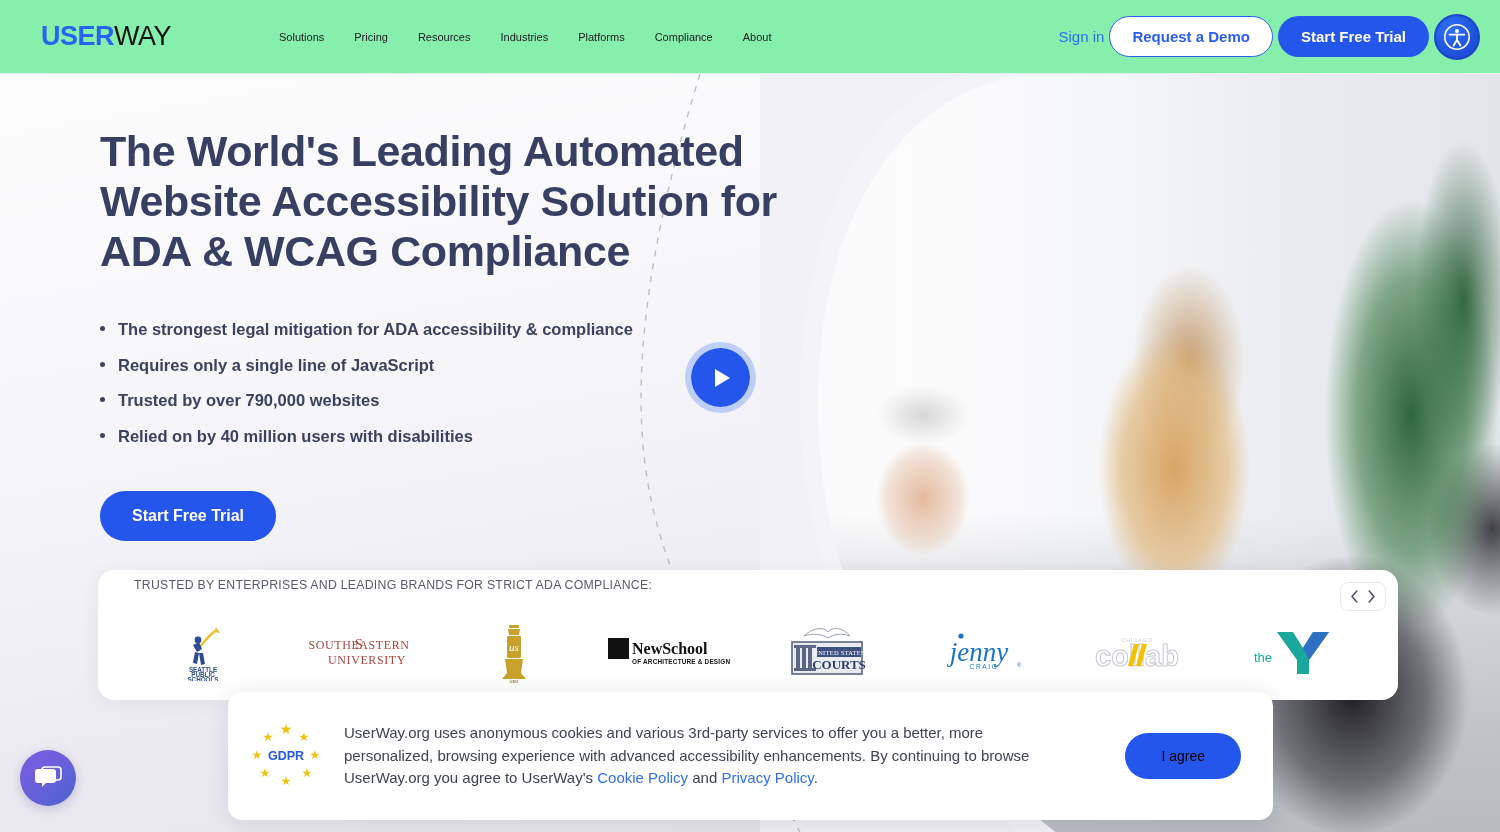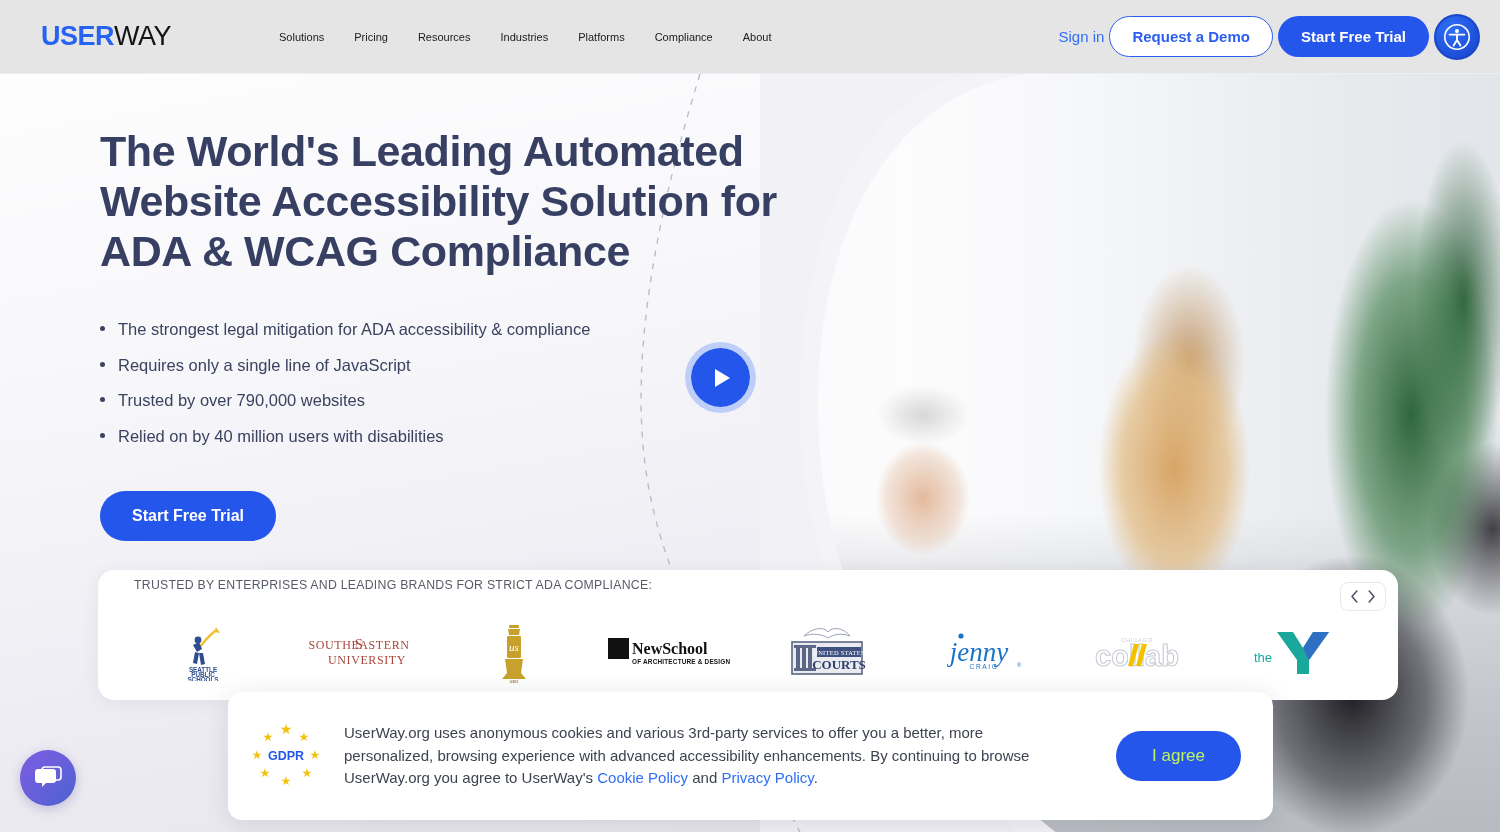--- a/index.html
+++ b/index.html
@@ -54,21 +54,21 @@
   .hero-photo-mask {
     position: absolute; left: -2px; top: -2px; width: 300px; height: 762px;
   }
 
   
   .dashed-curve { position: absolute; left: 0; top: 74px; width: 1500px; height: 758px; pointer-events: none; }
 
   
   .header {
     position: absolute; left: 0; top: 0; width: 1500px; height: 74px;
-    background: #e5e5e5; z-index: 40;
+    background: #86efac; z-index: 40;
     border-bottom: 1px solid #eceef1;
     display: flex; align-items: center;
   }
   .logo { margin-left: 41px; font-size: 27px; font-weight: bold; letter-spacing: -0.5px; }
   .logo .u { color: #2563f0; }
   .logo .w { color: #141414; font-weight: 400; }
 
   .nav { display: flex; align-items: center; gap: 30px; margin-left: 108px; }
   .nav a {
     font-size: 11px; color: #1b1b1f; text-decoration: none; white-space: nowrap;
@@ -95,21 +95,21 @@
 
   
   .hero-content { position: absolute; left: 100px; top: 126px; width: 760px; z-index: 10; }
   h1.headline {
     font-size: 43px; line-height: 50px; color: #373f63; font-weight: bold;
     letter-spacing: -0.4px;
   }
   ul.bullets { list-style: none; margin-top: 42px; }
   ul.bullets li {
     position: relative; padding-left: 18px; margin-bottom: 13.5px;
-    font-size: 16.5px; font-weight: normal; color: #3b4260; line-height: 22px;
+    font-size: 16.5px; font-weight: bold; color: #3b4260; line-height: 22px;
   }
   ul.bullets li::before {
     content: ""; position: absolute; left: 0; top: 8px;
     width: 5px; height: 5px; border-radius: 50%; background: #3b4260;
   }
   .btn-trial-hero {
     margin-top: 31px; border: none; background: #2556ec; color: #fff;
     border-radius: 40px; padding: 16px 32px; font-size: 16px; font-weight: bold;
     cursor: pointer; font-family: inherit;
   }
@@ -158,22 +158,22 @@
     box-shadow: 0 4px 26px rgba(40,45,80,0.13);
     display: flex; align-items: center;
   }
   .gdpr { width: 116px; display: flex; align-items: center; justify-content: center; flex: none; }
   .cookie-text {
     font-size: 15px; line-height: 22.5px; color: #3e4351; width: 730px;
   }
   .cookie-text a { color: #2f6ef5; text-decoration: none; text-align: center; }
   .btn-agree {
     margin-left: auto; margin-right: 32px;
-    border: none; background: #2556ec; color: #bef264;
-    border-radius: 40px; padding: 15px 36px; font-size: 17px;
+    border: none; background: #2556ec; color: #000000;
+    border-radius: 40px; padding: 15px 36px; font-size: 14px;
     cursor: pointer; font-family: inherit; white-space: nowrap;
   }
 
   
   .chat-widget {
     position: absolute; left: 20px; top: 750px; width: 56px; height: 56px;
     border-radius: 50%; z-index: 35; cursor: pointer;
     background: linear-gradient(135deg, #7b5ce0 0%, #6a5fdc 45%, #4a63cf 100%);
     display: flex; align-items: center; justify-content: center;
     box-shadow: 0 3px 12px rgba(60,50,140,0.25);

